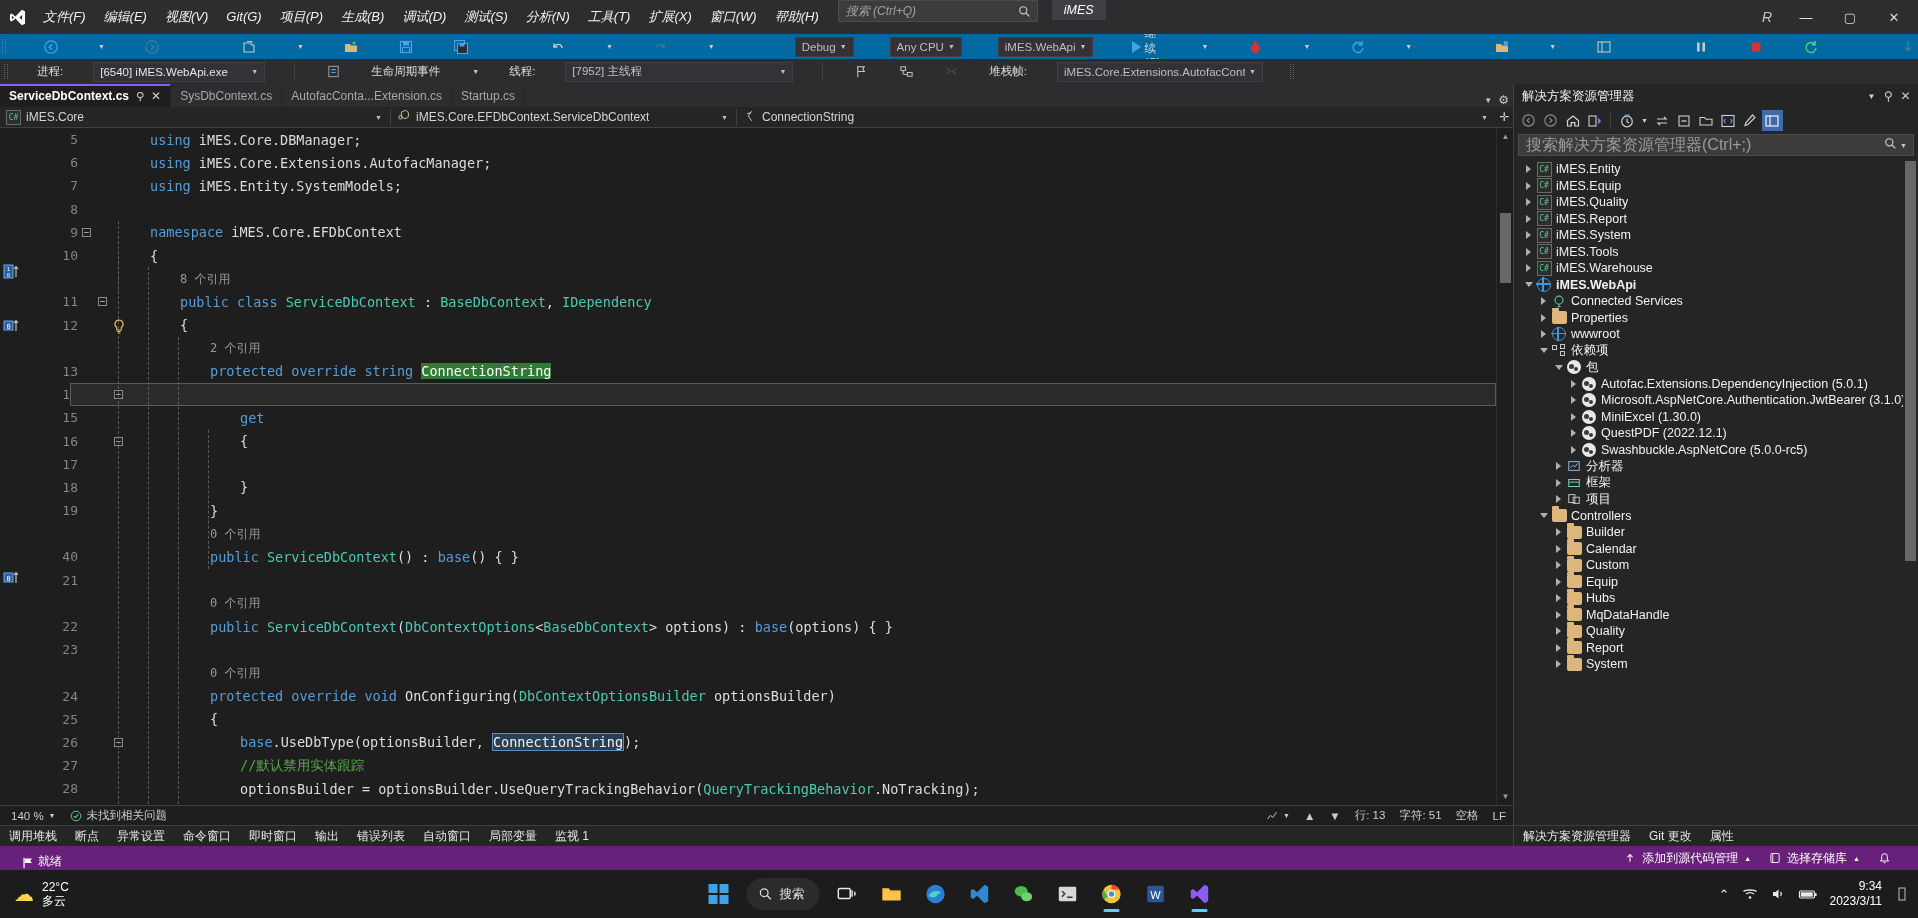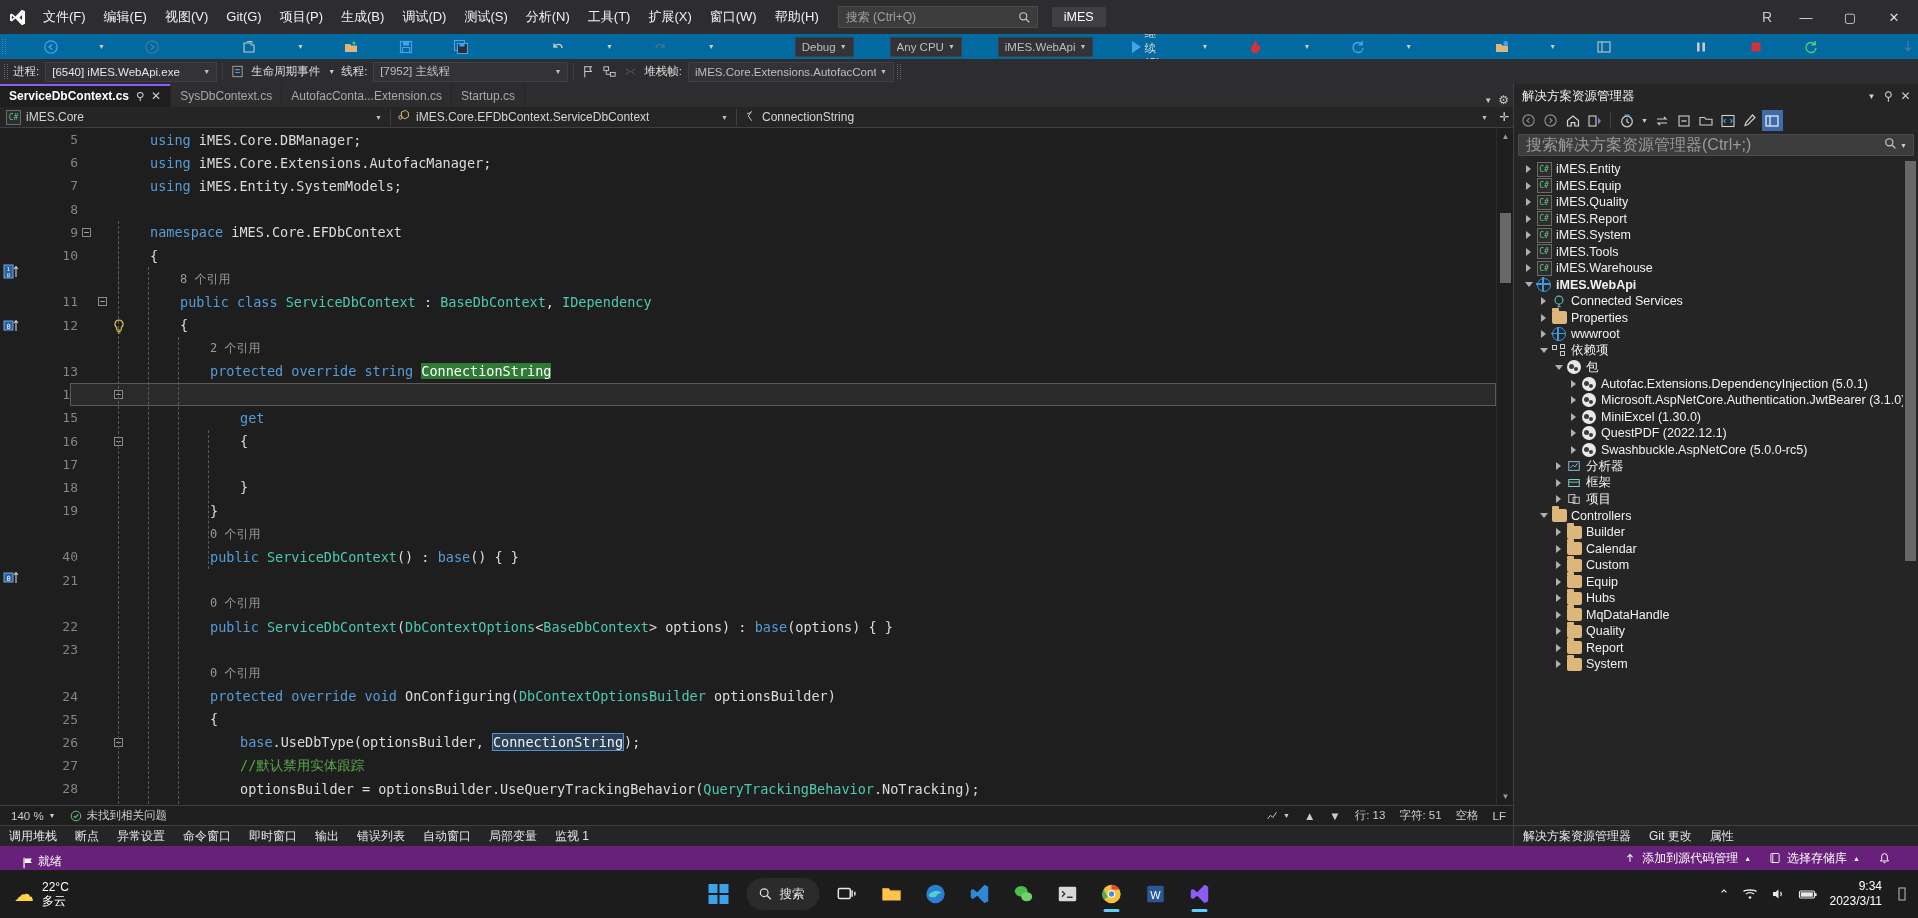--- a/index.html
+++ b/index.html
@@ -6,22 +6,22 @@
   html,body { width:1918px; height:918px; overflow:hidden; }
   body {
     font-family: "Liberation Sans", "DejaVu Sans", sans-serif;
     background:#1e1e1e; color:#f1f1f1; font-size:12px;
     -webkit-font-smoothing:antialiased;
   }
   .app { width:1918px; height:918px; position:relative; display:flex; flex-direction:column; }
 
   
   .titlebar {
-    height:34px; background:#2d2d30; display:flex; align-items:center;
-    flex:0 0 34px; position:relative;
+    height:34px; background:#2d2d30; display:flex; align-items:flex-start;
+    flex:0 0 34px; position:relative;font-style:italic;
   }
   .vs-logo { width:34px; height:34px; display:flex; align-items:center; justify-content:center; }
   .vs-logo svg { width:19px; height:19px; }
   .menu { display:flex; align-items:center; height:34px; }
   .menu-item {
     padding:0 9px; height:34px; line-height:34px; font-size:13px; color:#f1f1f1;
     white-space:nowrap; cursor:default;
   }
   .search-box {
     margin-left:10px; width:200px; height:22px; background:#3c3c3c;
@@ -60,21 +60,21 @@
   .tb-combo .cval { flex:1; white-space:nowrap; overflow:hidden; }
   .tb-combo .carr { font-size:7px; padding:0 4px; color:#c0c0c0; }
   .run-btn { display:flex; align-items:center; gap:3px; height:21px; padding:0 4px; }
   .tri-play { width:0;height:0;border-left:9px solid #4ba1e8;border-top:6px solid transparent;border-bottom:6px solid transparent; }
   .app-insights { display:flex; align-items:center; gap:5px; padding:0 6px; height:21px; }
   .live-share { display:flex; align-items:center; gap:6px; padding:0 8px; height:21px; }
 
   
   .toolbar2 {
     height:25px; background:#2d2d30; display:flex; align-items:center;
-    flex:0 0 25px; padding-left:2px; font-size:11.5px; color:#dcdcdc;
+    flex:0 0 25px; padding-left:2px; font-size:11.5px; color:#dcdcdc;gap:24px;
   }
   .lbl { color:#dcdcdc; padding:0 5px 0 3px; white-space:nowrap; }
 
   
   .main { flex:1 1 auto; display:flex; min-height:0; background:#1e1e1e; }
   .editor-col { flex:1 1 auto; display:flex; flex-direction:column; min-width:0; }
 
   
   .tabstrip { height:23px; background:#2d2d30; display:flex; align-items:flex-end; flex:0 0 23px; position:relative; }
   .tab {
@@ -451,21 +451,21 @@
     <div class="tb-sep"></div>
     <div class="tb-btn">
       <svg width="15" height="15" viewBox="0 0 16 16">
           <rect x="3" y="2.5" width="10" height="11" fill="none" stroke="#9b9b9b" stroke-width="1.1"></rect>
           <path d="M5.5 6h5M5.5 9h5" stroke="#4ba1e8" stroke-width="1.1"></path>
         </svg>
     </div>
     <span class="lbl">生命周期事件</span>
     <div class="tb-caret">▼</div>
     <span class="lbl">线程:</span>
-    <div class="tb-combo" style="width:195px">
+    <div class="tb-combo" style="width:228px">
       <span class="cval">[7952] 主线程</span>
       <span class="carr">▼</span>
     </div>
     <div class="tb-sep"></div>
     <div class="tb-btn">
       <svg width="15" height="15" viewBox="0 0 16 16">
           <path d="M4 2v12M4 3h7l-1.6 2.4L11 8H4" fill="none" stroke="#c9c9c9" stroke-width="1.1"></path>
         </svg>
     </div>
     <div class="tb-btn">

